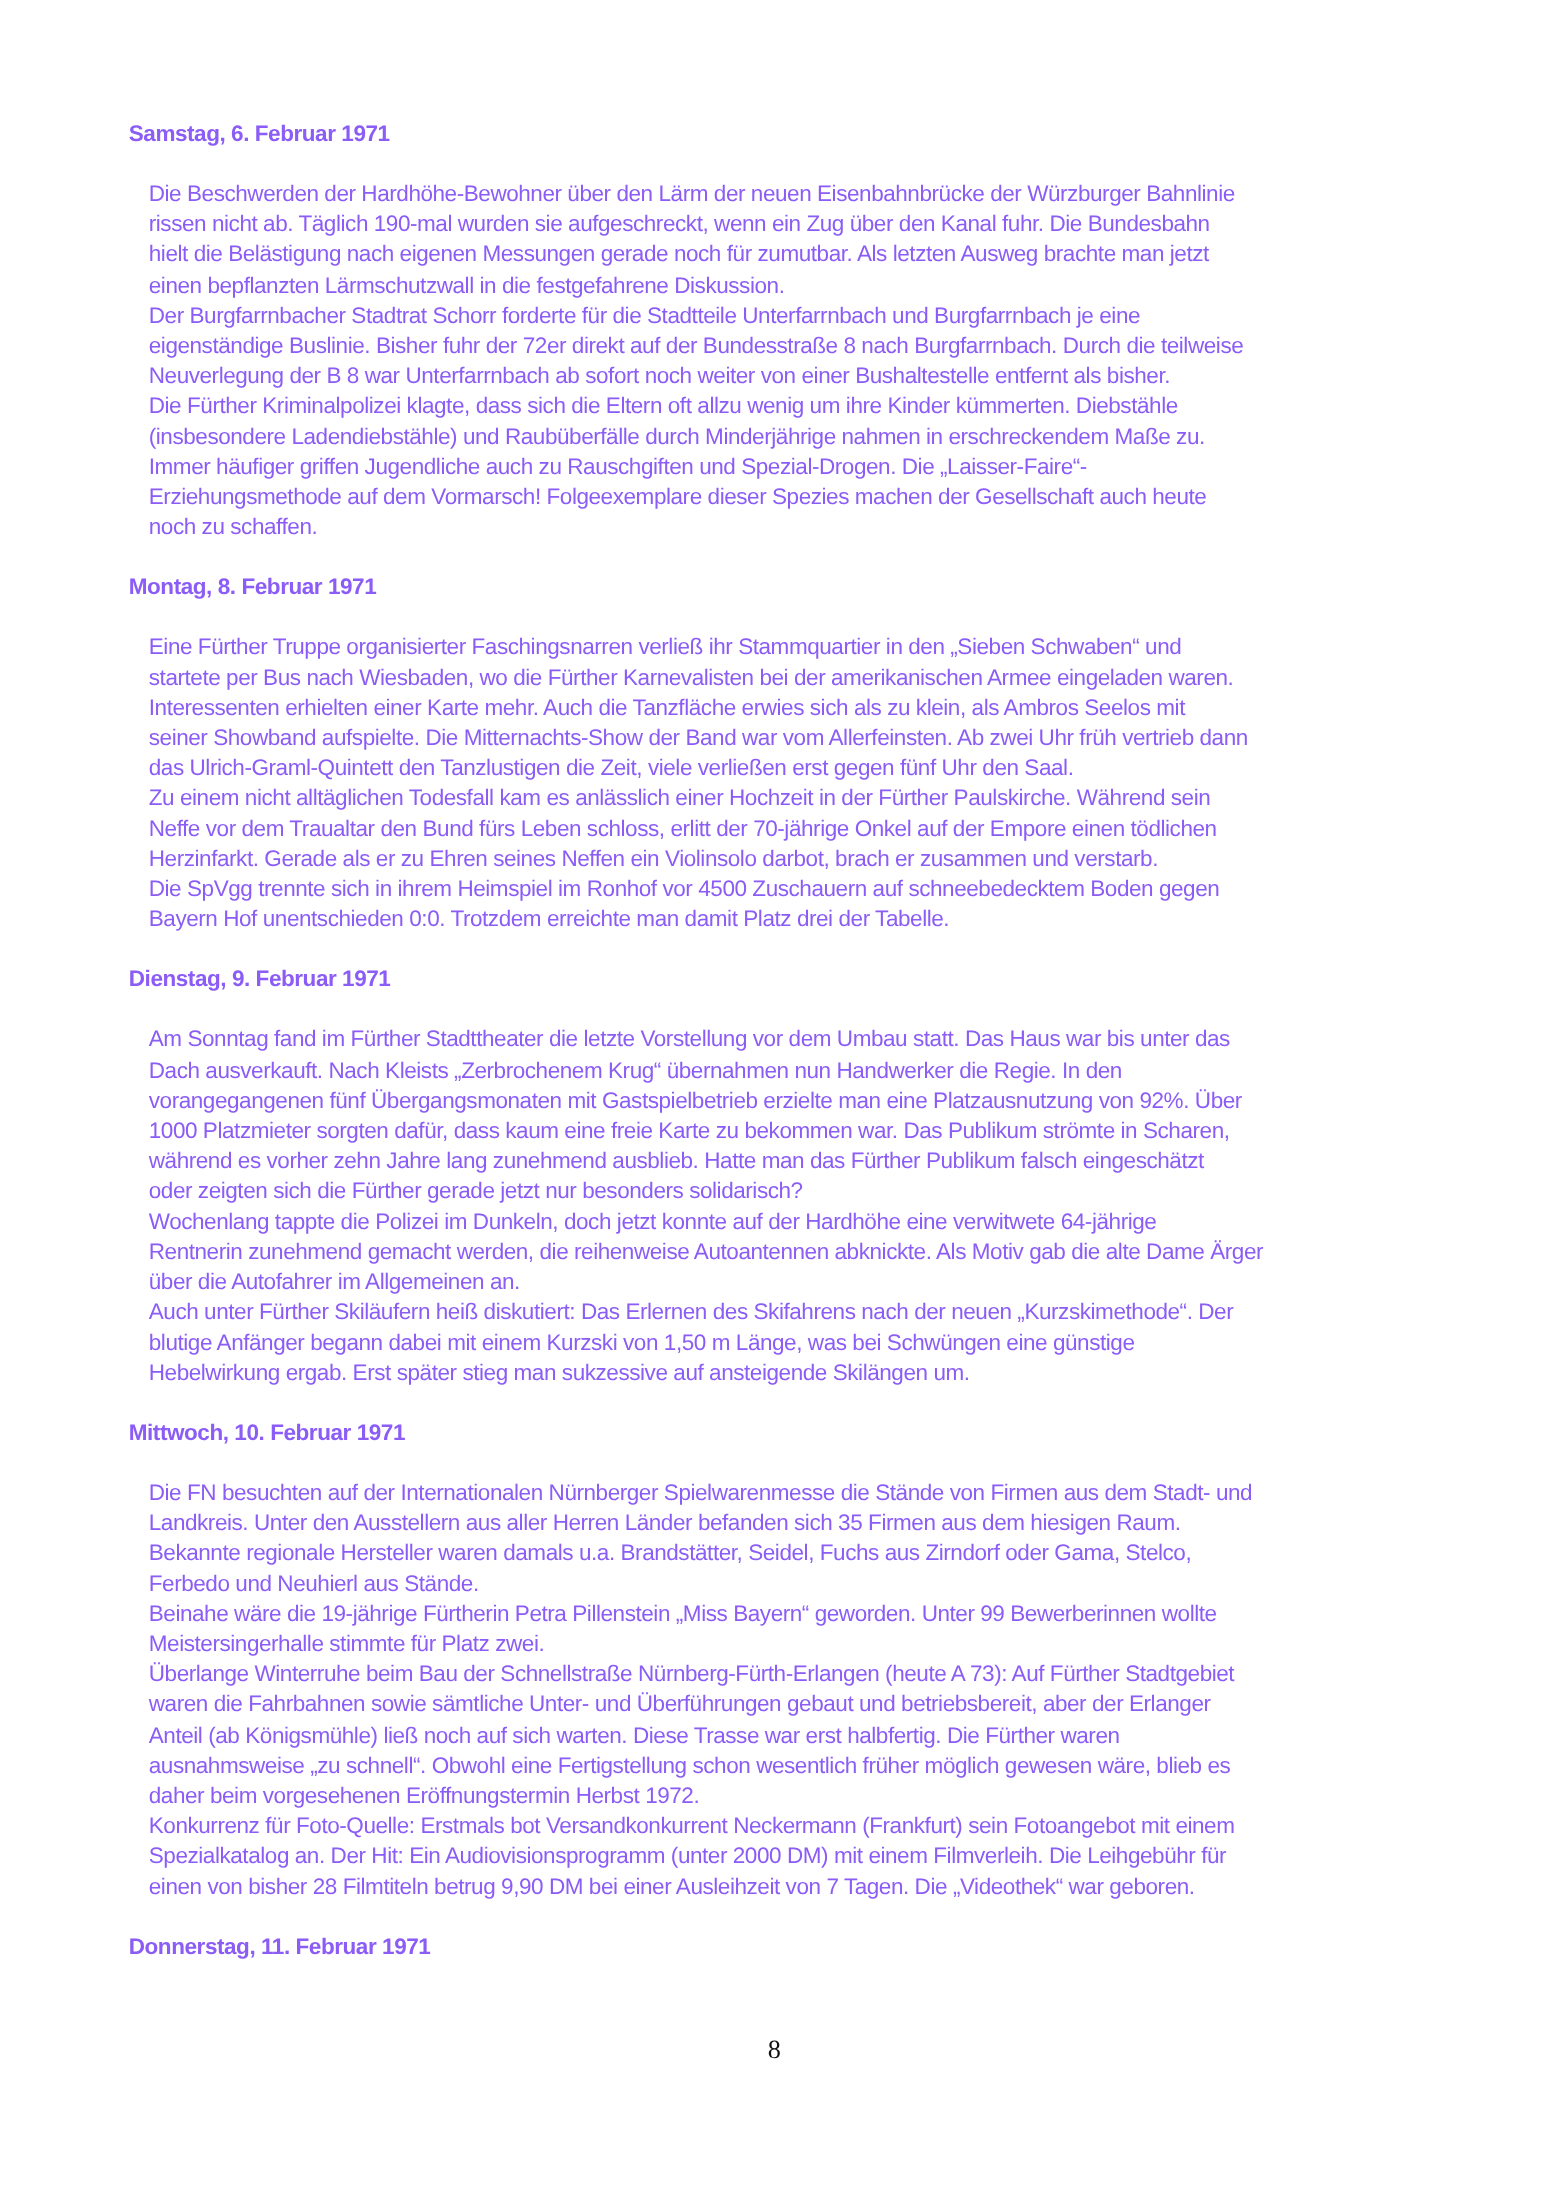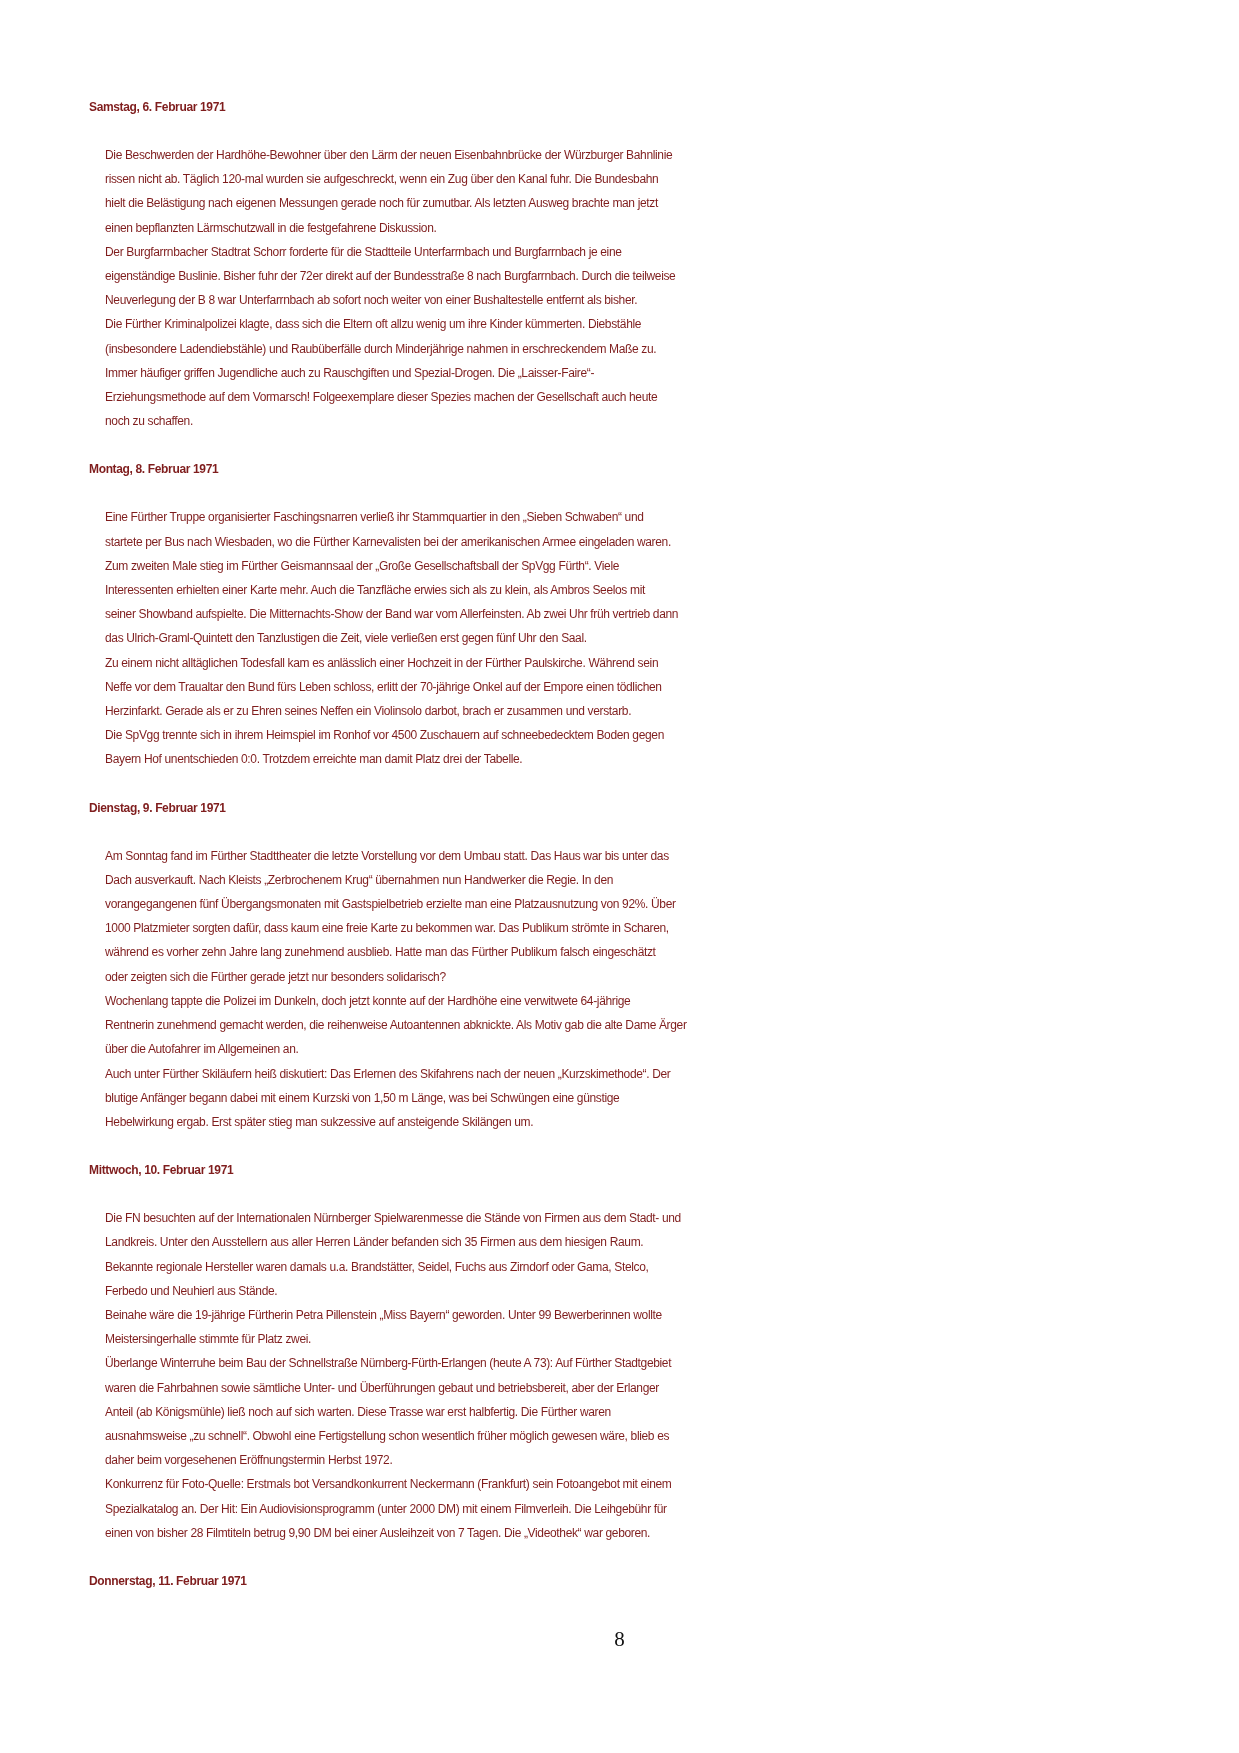--- a/index.html
+++ b/index.html
@@ -1,21 +1,21 @@
 <!DOCTYPE html>
 <html><head>
 <meta charset="utf-8">
 <style>
   html, body { margin: 0; padding: 0; background: #ffffff; }
   body { width: 1239px; height: 1753px; position: relative; overflow: hidden; }
   .page {
-    position: absolute; left: 89px; top: 95px; width: 1090px;
+    position: absolute; left: 103px; top: 95px; width: 1090px;
     font-family: "Liberation Sans", sans-serif;
-    color: #7f1d1d;
-    font-size: 12px;
+    color: #8b5cf6;
+    font-size: 18px;
     line-height: 24.2px;
     letter-spacing: -0.35px;
   }
   .section-heading {
     font-weight: bold;
     margin: 0;
     height: 24px;
   }
   .section-body { margin: 24px 0 24px 16px; }
   .line { display: block; white-space: nowrap; }
@@ -28,40 +28,39 @@
 </style>
 </head>
 <body>
 
 <div class="page">
 
   <div class="section">
     <div class="section-heading">Samstag, 6. Februar 1971</div>
     <div class="section-body">
       <span class="line">Die Beschwerden der Hardhöhe-Bewohner über den Lärm der neuen Eisenbahnbrücke der Würzburger Bahnlinie</span>
-      <span class="line">rissen nicht ab. Täglich 120-mal wurden sie aufgeschreckt, wenn ein Zug über den Kanal fuhr. Die Bundesbahn</span>
+      <span class="line">rissen nicht ab. Täglich 190-mal wurden sie aufgeschreckt, wenn ein Zug über den Kanal fuhr. Die Bundesbahn</span>
       <span class="line">hielt die Belästigung nach eigenen Messungen gerade noch für zumutbar. Als letzten Ausweg brachte man jetzt</span>
       <span class="line">einen bepflanzten Lärmschutzwall in die festgefahrene Diskussion.</span>
       <span class="line">Der Burgfarrnbacher Stadtrat Schorr forderte für die Stadtteile Unterfarrnbach und Burgfarrnbach je eine</span>
       <span class="line">eigenständige Buslinie. Bisher fuhr der 72er direkt auf der Bundesstraße 8 nach Burgfarrnbach. Durch die teilweise</span>
       <span class="line">Neuverlegung der B 8 war Unterfarrnbach ab sofort noch weiter von einer Bushaltestelle entfernt als bisher.</span>
       <span class="line">Die Fürther Kriminalpolizei klagte, dass sich die Eltern oft allzu wenig um ihre Kinder kümmerten. Diebstähle</span>
       <span class="line">(insbesondere Ladendiebstähle) und Raubüberfälle durch Minderjährige nahmen in erschreckendem Maße zu.</span>
       <span class="line">Immer häufiger griffen Jugendliche auch zu Rauschgiften und Spezial-Drogen. Die „Laisser-Faire“-</span>
       <span class="line">Erziehungsmethode auf dem Vormarsch! Folgeexemplare dieser Spezies machen der Gesellschaft auch heute</span>
       <span class="line">noch zu schaffen.</span>
     </div>
   </div>
 
   <div class="section">
     <div class="section-heading">Montag, 8. Februar 1971</div>
     <div class="section-body">
       <span class="line">Eine Fürther Truppe organisierter Faschingsnarren verließ ihr Stammquartier in den „Sieben Schwaben“ und</span>
       <span class="line">startete per Bus nach Wiesbaden, wo die Fürther Karnevalisten bei der amerikanischen Armee eingeladen waren.</span>
-      <span class="line">Zum zweiten Male stieg im Fürther Geismannsaal der „Große Gesellschaftsball der SpVgg Fürth“. Viele</span>
       <span class="line">Interessenten erhielten einer Karte mehr. Auch die Tanzfläche erwies sich als zu klein, als Ambros Seelos mit</span>
       <span class="line">seiner Showband aufspielte. Die Mitternachts-Show der Band war vom Allerfeinsten. Ab zwei Uhr früh vertrieb dann</span>
       <span class="line">das Ulrich-Graml-Quintett den Tanzlustigen die Zeit, viele verließen erst gegen fünf Uhr den Saal.</span>
       <span class="line">Zu einem nicht alltäglichen Todesfall kam es anlässlich einer Hochzeit in der Fürther Paulskirche. Während sein</span>
       <span class="line">Neffe vor dem Traualtar den Bund fürs Leben schloss, erlitt der 70-jährige Onkel auf der Empore einen tödlichen</span>
       <span class="line">Herzinfarkt. Gerade als er zu Ehren seines Neffen ein Violinsolo darbot, brach er zusammen und verstarb.</span>
       <span class="line">Die SpVgg trennte sich in ihrem Heimspiel im Ronhof vor 4500 Zuschauern auf schneebedecktem Boden gegen</span>
       <span class="line">Bayern Hof unentschieden 0:0. Trotzdem erreichte man damit Platz drei der Tabelle.</span>
     </div>
   </div>

